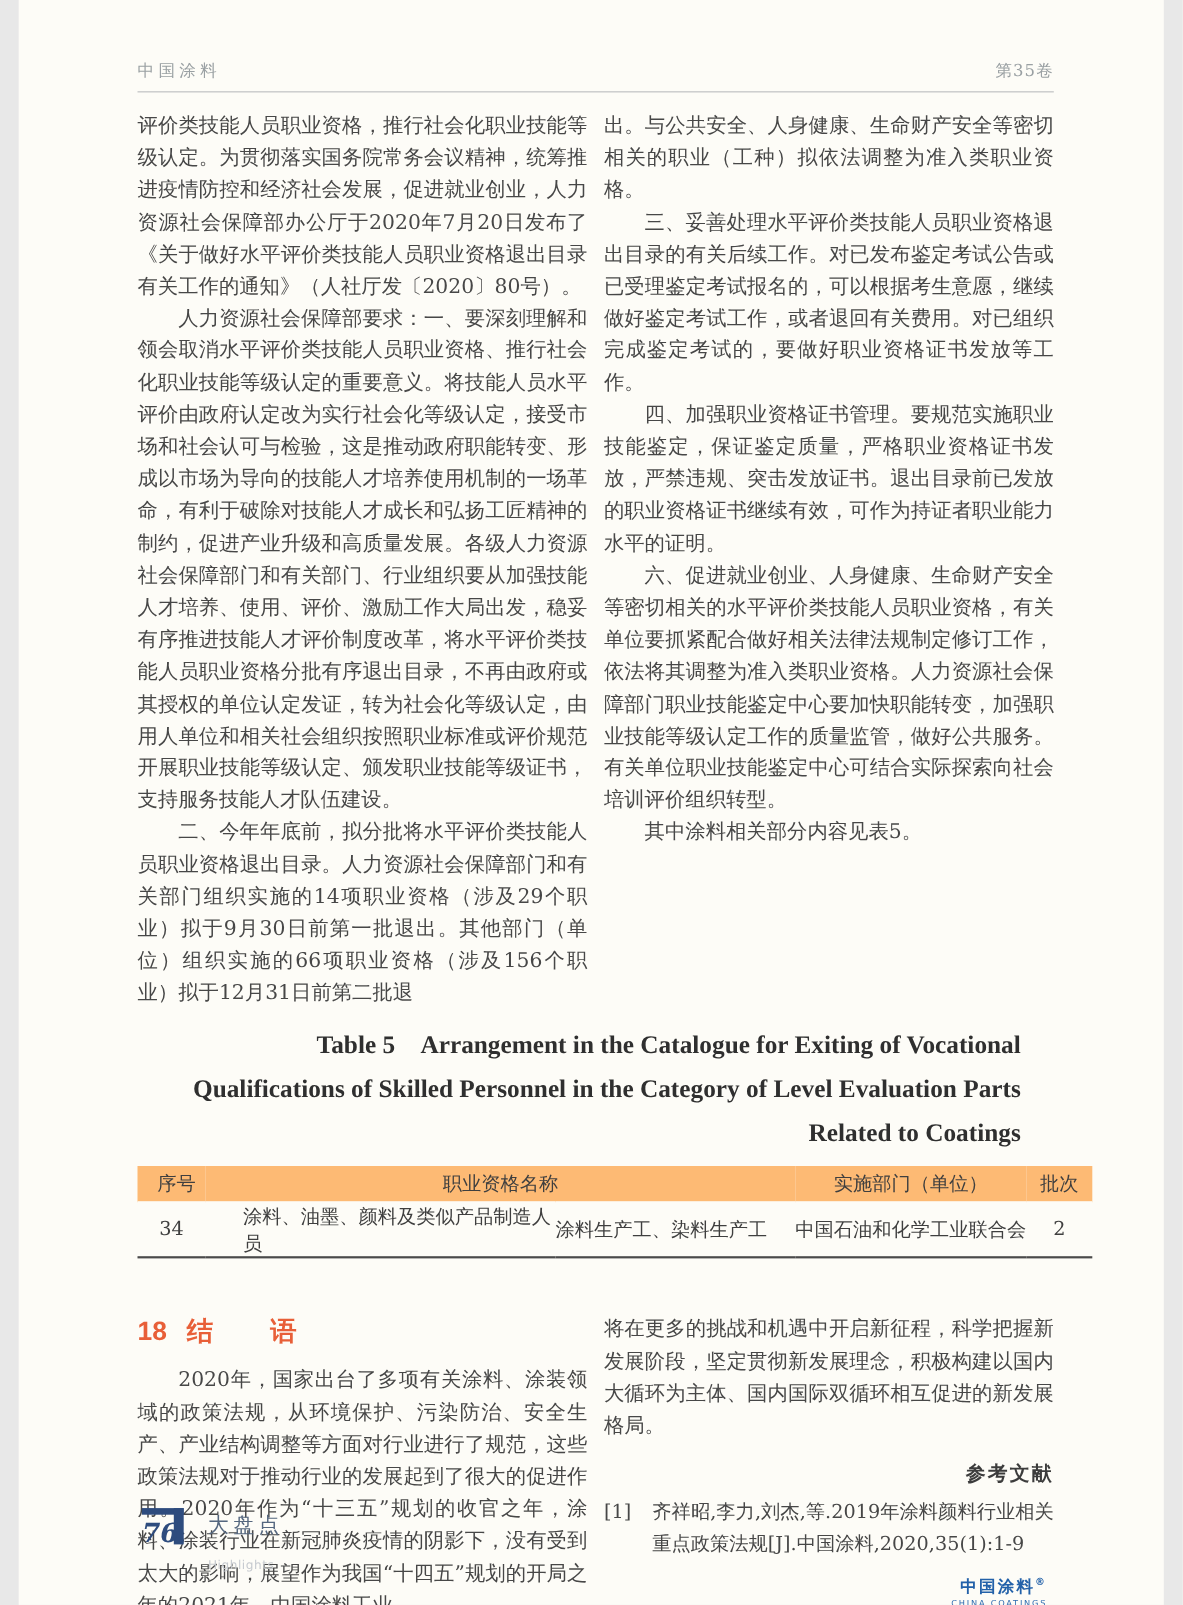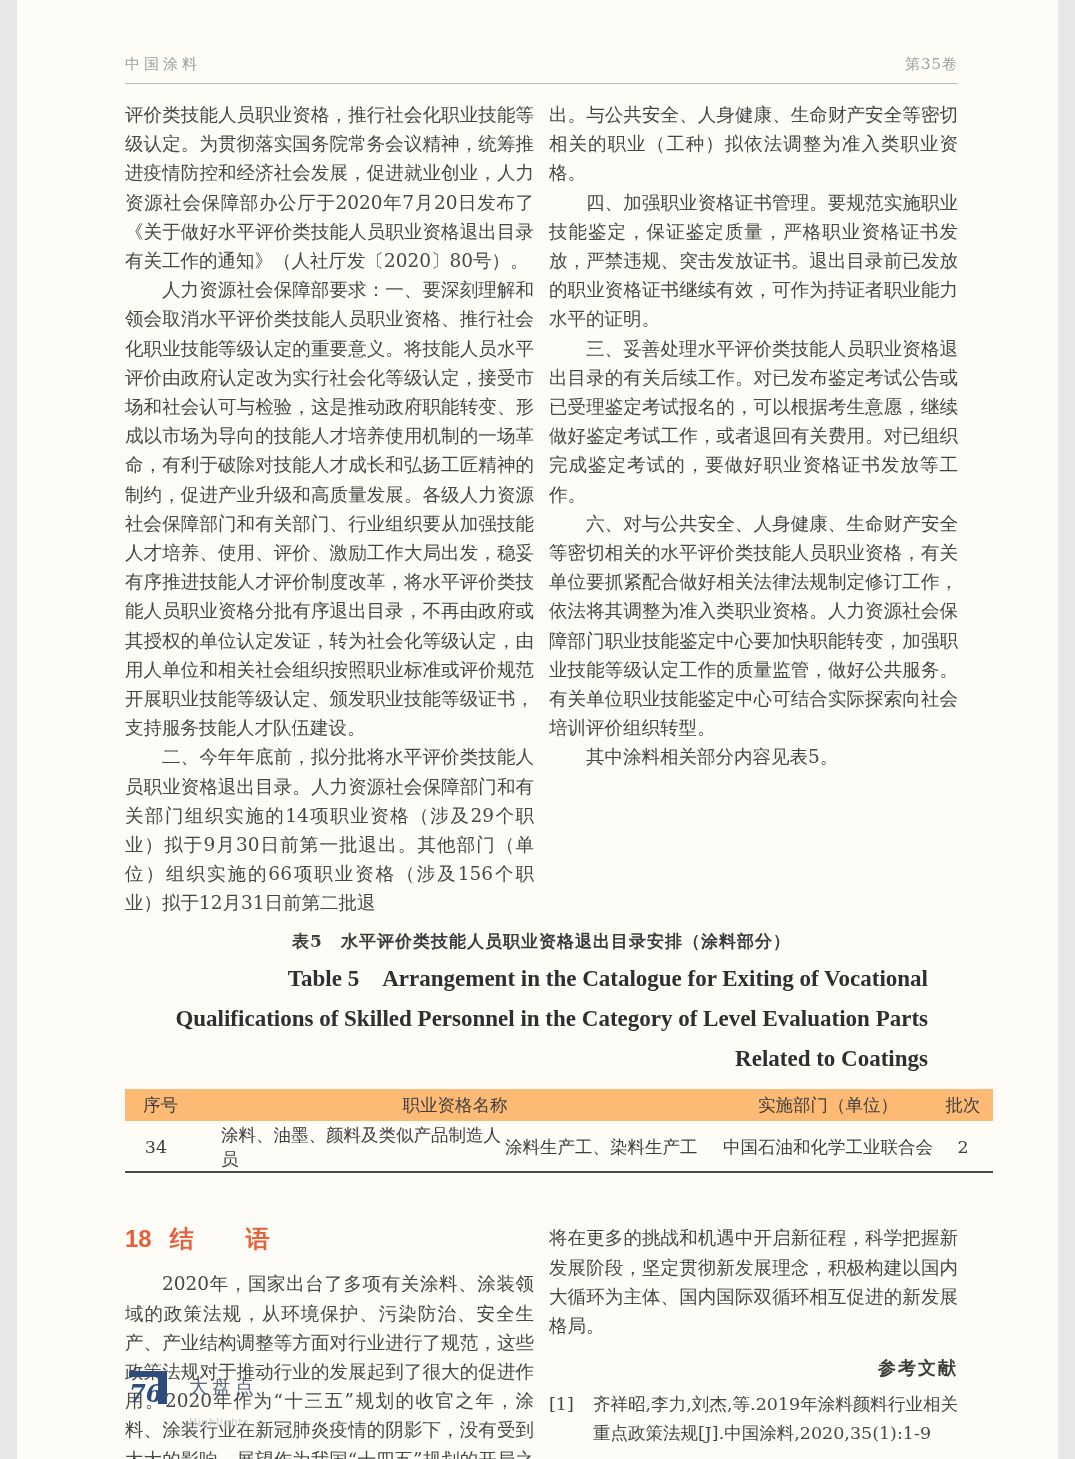--- a/index.html
+++ b/index.html
@@ -138,29 +138,28 @@
   <div class="content">
 
     <div class="twocol">
       <div class="col">
         <p class="para">评价类技能人员职业资格，推行社会化职业技能等级认定。为贯彻落实国务院常务会议精神，统筹推进疫情防控和经济社会发展，促进就业创业，人力资源社会保障部办公厅于2020年7月20日发布了《关于做好水平评价类技能人员职业资格退出目录有关工作的通知》（人社厅发〔2020〕80号）。</p>
         <p class="para indent">人力资源社会保障部要求：一、要深刻理解和领会取消水平评价类技能人员职业资格、推行社会化职业技能等级认定的重要意义。将技能人员水平评价由政府认定改为实行社会化等级认定，接受市场和社会认可与检验，这是推动政府职能转变、形成以市场为导向的技能人才培养使用机制的一场革命，有利于破除对技能人才成长和弘扬工匠精神的制约，促进产业升级和高质量发展。各级人力资源社会保障部门和有关部门、行业组织要从加强技能人才培养、使用、评价、激励工作大局出发，稳妥有序推进技能人才评价制度改革，将水平评价类技能人员职业资格分批有序退出目录，不再由政府或其授权的单位认定发证，转为社会化等级认定，由用人单位和相关社会组织按照职业标准或评价规范开展职业技能等级认定、颁发职业技能等级证书，支持服务技能人才队伍建设。</p>
         <p class="para indent">二、今年年底前，拟分批将水平评价类技能人员职业资格退出目录。人力资源社会保障部门和有关部门组织实施的14项职业资格（涉及29个职业）拟于9月30日前第一批退出。其他部门（单位）组织实施的66项职业资格（涉及156个职业）拟于12月31日前第二批退</p>
       </div>
       <div class="col">
         <p class="para">出。与公共安全、人身健康、生命财产安全等密切相关的职业（工种）拟依法调整为准入类职业资格。</p>
+        <p class="para indent">三、妥善处理水平评价类技能人员职业资格退出目录的有关后续工作。对已发布鉴定考试公告或已受理鉴定考试报名的，可以根据考生意愿，继续做好鉴定考试工作，或者退回有关费用。对已组织完成鉴定考试的，要做好职业资格证书发放等工作。</p>
         <p class="para indent">四、加强职业资格证书管理。要规范实施职业技能鉴定，保证鉴定质量，严格职业资格证书发放，严禁违规、突击发放证书。退出目录前已发放的职业资格证书继续有效，可作为持证者职业能力水平的证明。</p>
-        <p class="para indent">三、妥善处理水平评价类技能人员职业资格退出目录的有关后续工作。对已发布鉴定考试公告或已受理鉴定考试报名的，可以根据考生意愿，继续做好鉴定考试工作，或者退回有关费用。对已组织完成鉴定考试的，要做好职业资格证书发放等工作。</p>
-        <p class="para indent">六、对与公共安全、人身健康、生命财产安全等密切相关的水平评价类技能人员职业资格，有关单位要抓紧配合做好相关法律法规制定修订工作，依法将其调整为准入类职业资格。人力资源社会保障部门职业技能鉴定中心要加快职能转变，加强职业技能等级认定工作的质量监管，做好公共服务。有关单位职业技能鉴定中心可结合实际探索向社会培训评价组织转型。</p>
+        <p class="para indent">六、促进就业创业、人身健康、生命财产安全等密切相关的水平评价类技能人员职业资格，有关单位要抓紧配合做好相关法律法规制定修订工作，依法将其调整为准入类职业资格。人力资源社会保障部门职业技能鉴定中心要加快职能转变，加强职业技能等级认定工作的质量监管，做好公共服务。有关单位职业技能鉴定中心可结合实际探索向社会培训评价组织转型。</p>
         <p class="para indent">其中涂料相关部分内容见表5。</p>
       </div>
     </div>
 
     <div class="table-block">
-      <div class="tbl-title-cn">表5　水平评价类技能人员职业资格退出目录安排（涂料部分）</div>
       <div class="tbl-title-en">Table 5　Arrangement in the Catalogue for Exiting of Vocational Qualifications of Skilled Personnel in the Category of Level Evaluation Parts Related to Coatings</div>
       <table class="qual-table">
         <colgroup>
           <col class="c-no">
             <col class="c-name">
             <col class="c-occ">
             <col class="c-dept">
             <col class="c-batch">
         </colgroup>
         <thead>

